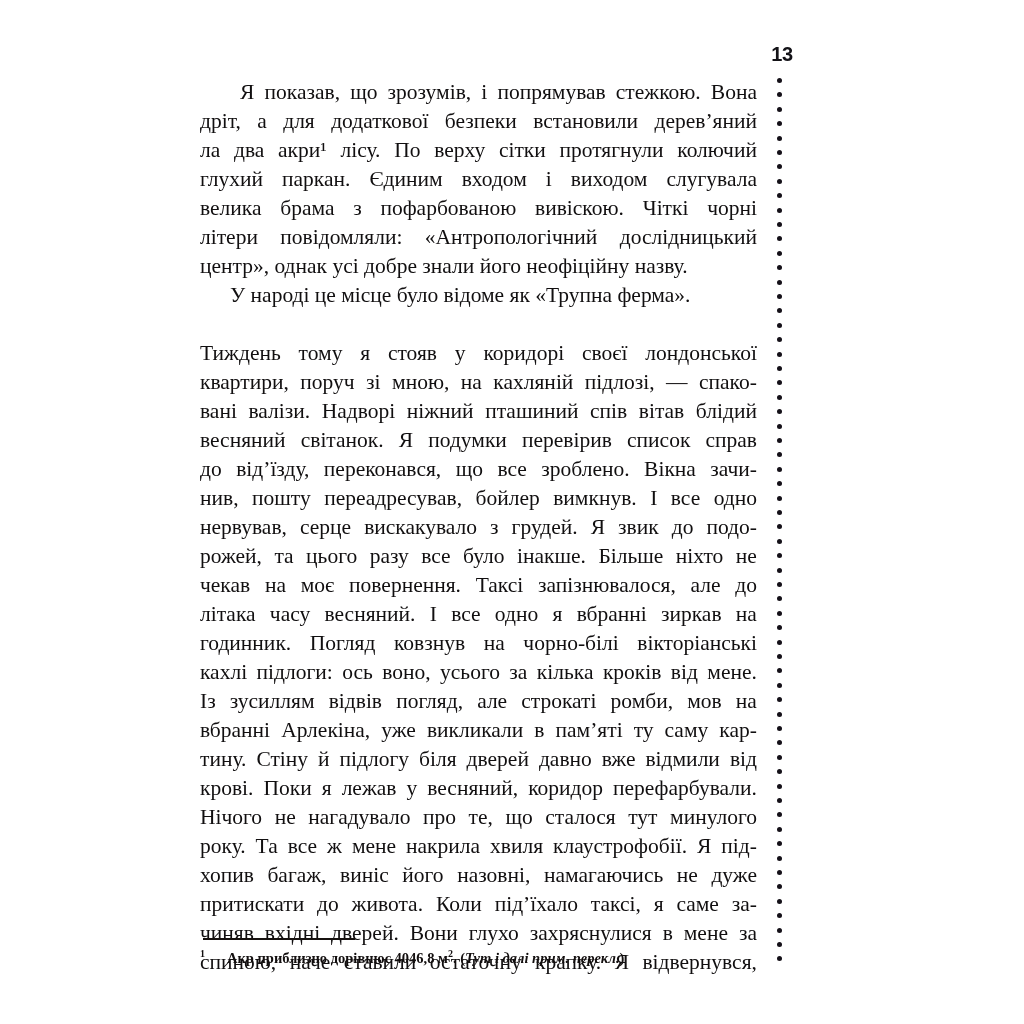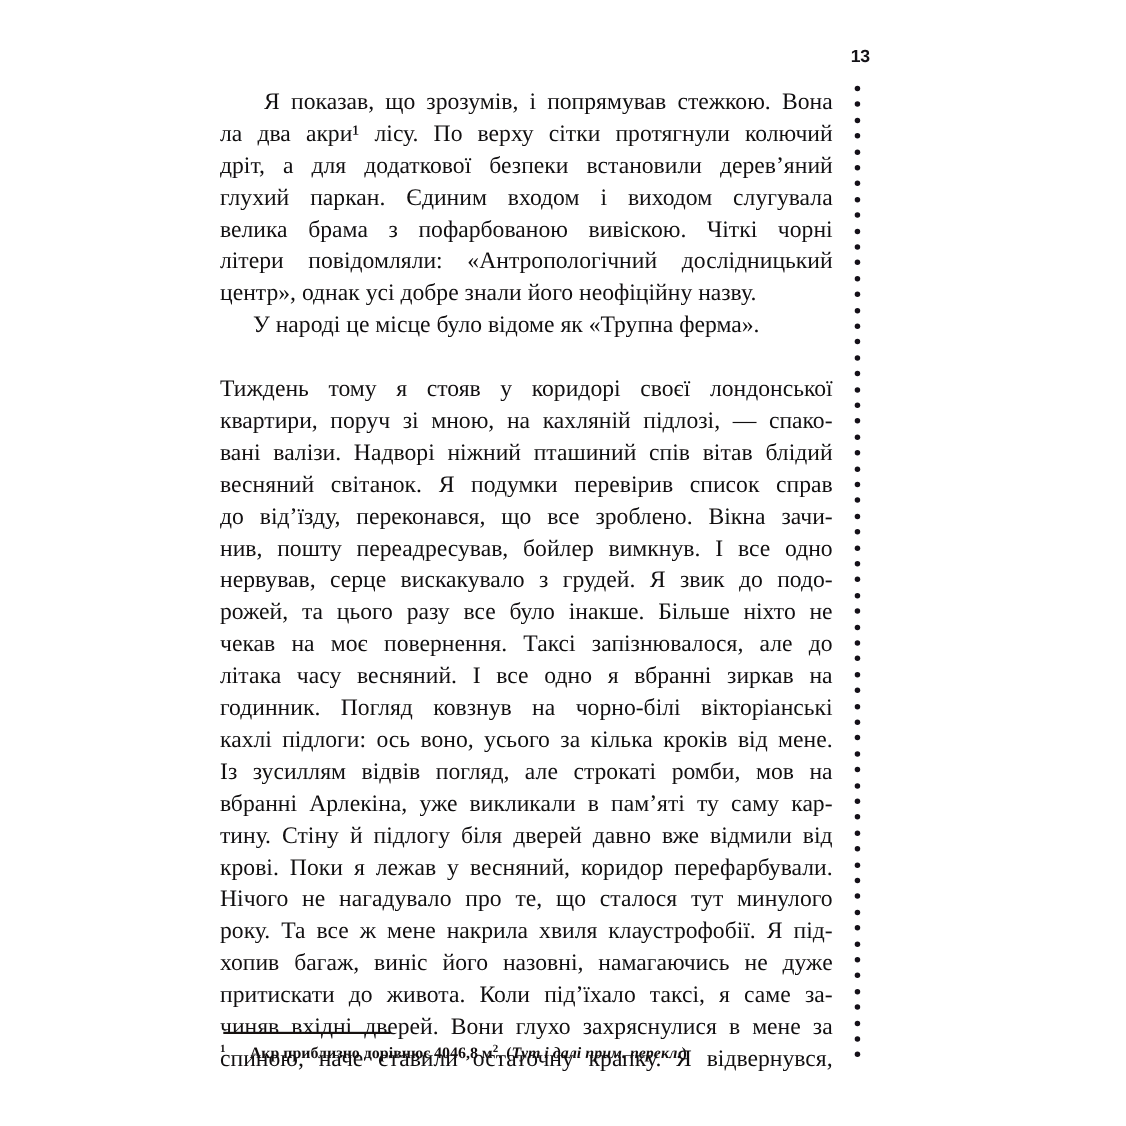--- a/index.html
+++ b/index.html
@@ -27,21 +27,21 @@
 
   
   #page-number {
     position: absolute;
     left: 760px;
     top: 43px;
     width: 44px;
     text-align: center;
     font-family: "Liberation Sans", "DejaVu Sans", sans-serif;
     font-weight: bold;
-    font-size: 16px;
+    font-size: 20px;
     letter-spacing: -0.3px;
     color: #131217;
   }
 
   
   #dotted-rule {
     position: absolute;
     left: 777px;
     top: 78px;
     width: 8px;
@@ -212,38 +212,38 @@
           <span>Я</span>
           <span>показав,</span>
           <span>що</span>
           <span>зрозумів,</span>
           <span>і</span>
           <span>попрямував</span>
           <span>стежкою.</span>
           <span>Вона</span>
         </div>
         <div class="text-line justify">
+          <span>дріт,</span>
+          <span>а</span>
+          <span>для</span>
+          <span>додаткової</span>
+          <span>безпеки</span>
+          <span>встановили</span>
+          <span>дерев’яний</span>
+        </div>
+        <div class="text-line justify">
           <span>ла</span>
           <span>два</span>
           <span>акри¹</span>
           <span>лісу.</span>
           <span>По</span>
           <span>верху</span>
           <span>сітки</span>
           <span>протягнули</span>
           <span>колючий</span>
-        </div>
-        <div class="text-line justify">
-          <span>дріт,</span>
-          <span>а</span>
-          <span>для</span>
-          <span>додаткової</span>
-          <span>безпеки</span>
-          <span>встановили</span>
-          <span>дерев’яний</span>
         </div>
         <div class="text-line justify">
           <span>глухий</span>
           <span>паркан.</span>
           <span>Єдиним</span>
           <span>входом</span>
           <span>і</span>
           <span>виходом</span>
           <span>слугувала</span>
         </div>

